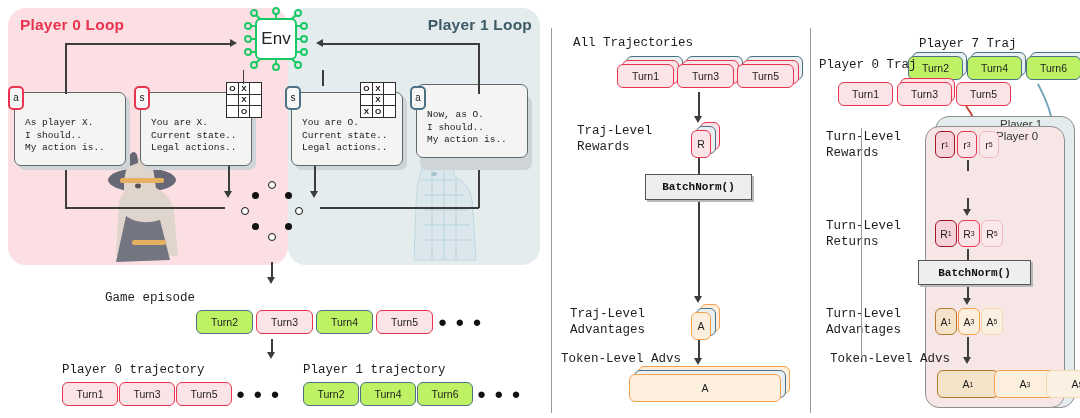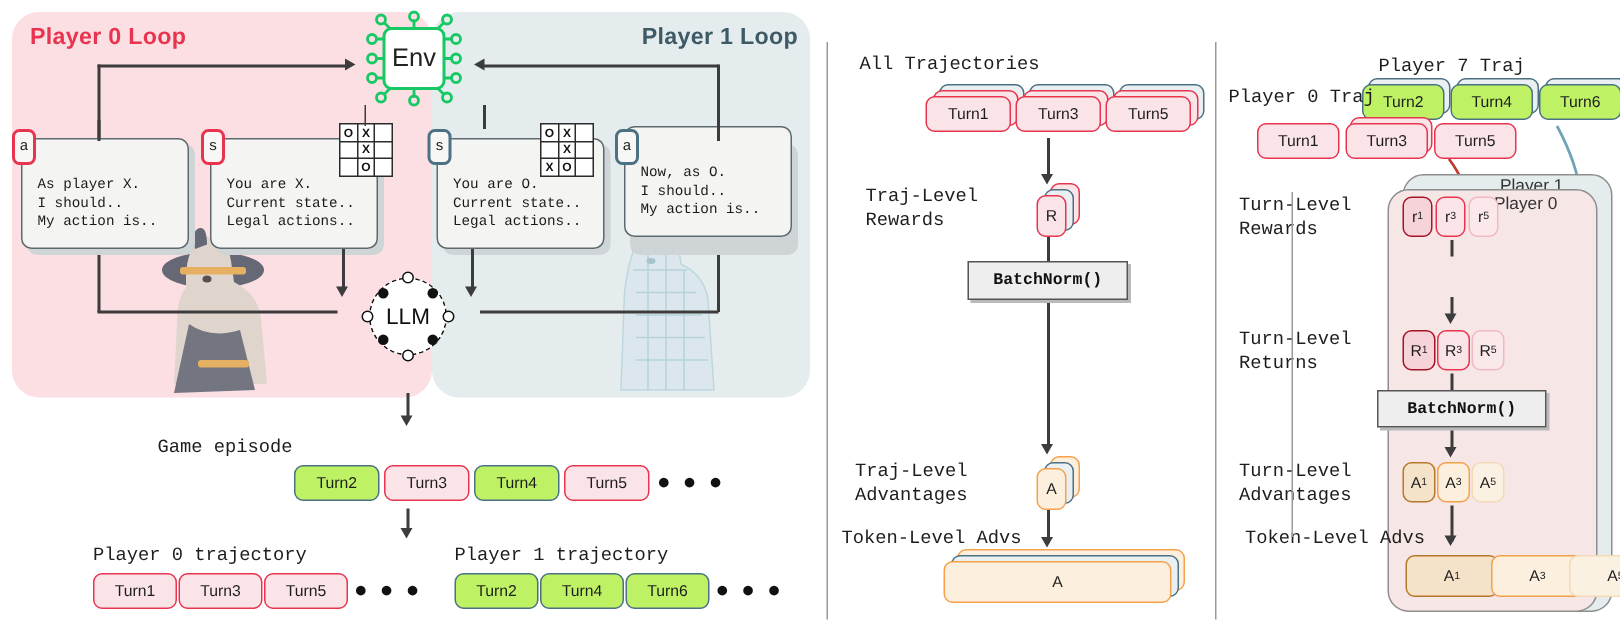--- a/index.html
+++ b/index.html
@@ -236,21 +236,20 @@
     <div>My action is..</div>
   </div>
   <div class="abs tag blue" style="left:410px;top:86px;width:16px;height:24px;">a</div>
   <div class="abs ln" style="left:478px;top:80px;width:1.6px;height:14px;"></div>
 
   <div class="abs ln" style="left:228px;top:166px;width:1.6px;height:27px;"></div>
   <div class="abs arrow-head ah-down" style="left:224px;top:191px;"></div>
   <div class="abs ln" style="left:314px;top:166px;width:1.6px;height:27px;"></div>
   <div class="abs arrow-head ah-down" style="left:310px;top:191px;"></div>
 
-  <div class="abs llm-circle" style="left:246px;top:185px;width:52px;height:52px;">LLM</div>
   <div class="abs llm-dot fill" style="left:252px;top:192px;width:7px;height:7px;"></div>
   <div class="abs llm-dot fill" style="left:285px;top:192px;width:7px;height:7px;"></div>
   <div class="abs llm-dot fill" style="left:252px;top:223px;width:7px;height:7px;"></div>
   <div class="abs llm-dot fill" style="left:285px;top:223px;width:7px;height:7px;"></div>
   <div class="abs llm-dot hollow" style="left:268px;top:181px;width:8px;height:8px;"></div>
   <div class="abs llm-dot hollow" style="left:268px;top:233px;width:8px;height:8px;"></div>
   <div class="abs llm-dot hollow" style="left:241px;top:207px;width:8px;height:8px;"></div>
   <div class="abs llm-dot hollow" style="left:295px;top:207px;width:8px;height:8px;"></div>
 
   <div class="abs ln" style="left:271px;top:262px;width:1.8px;height:18px;"></div>

